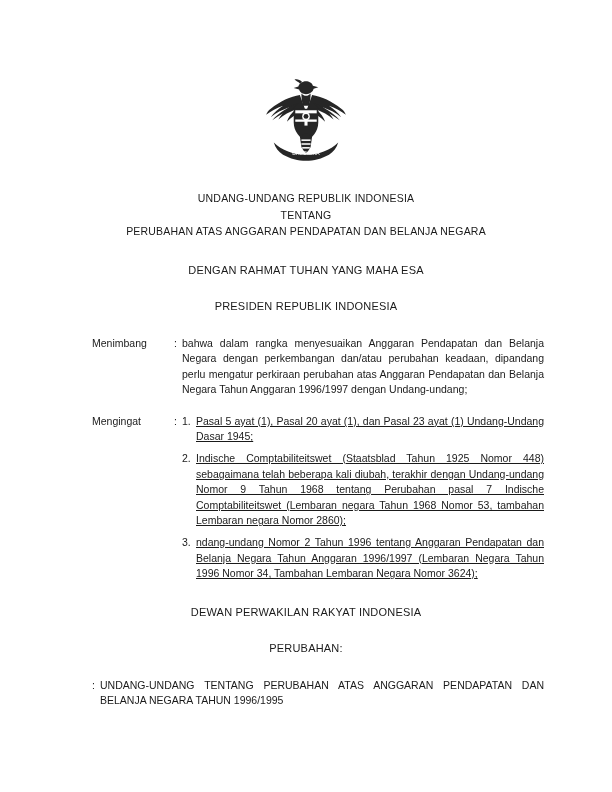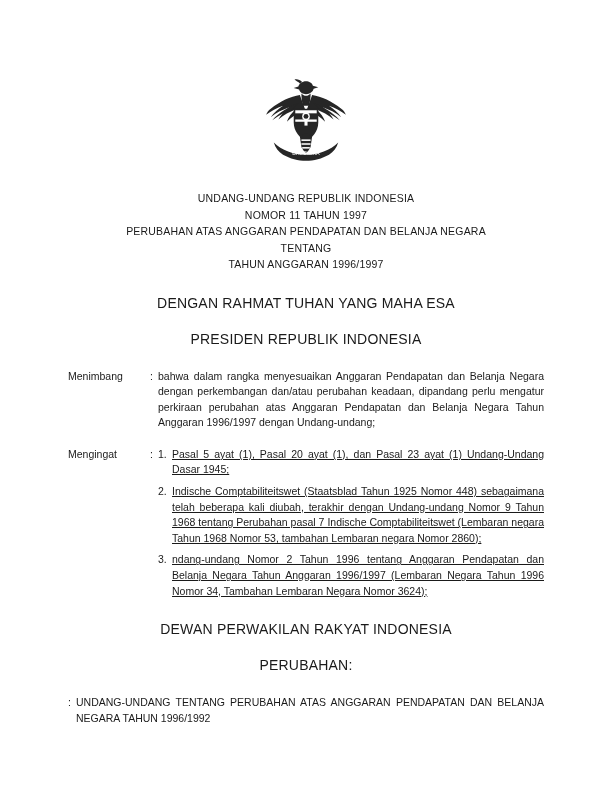--- a/index.html
+++ b/index.html
@@ -40,28 +40,29 @@
     letter-spacing: 0.2px;
   }
   .title-block div {
     white-space: nowrap;
   }
   .spacer-16 { height: 16px; }
   .spacer-20 { height: 20px; }
   .spacer-22 { height: 22px; }
   .centered-line {
     text-align: center;
-    font-size: 14px;
+    font-size: 11px;
     line-height: 16px;
     letter-spacing: 0.2px;
   }
   .clause {
     display: flex;
     font-size: 10.5px;
     line-height: 15.6px;
+    margin-left: 24px;
   }
   .clause-label {
     width: 82px;
     flex: 0 0 82px;
     white-space: nowrap;
   }
   .clause-colon {
     width: 8px;
     flex: 0 0 8px;
   }
@@ -124,24 +125,22 @@
         <path d="M55 90 h10 v2 h-10 z" fill="#ffffff"></path>
 
         <path d="M18 84 c10 10 26 16 42 16 c16 0 32 -6 42 -16 c-2 7 -6 12 -12 16 c-9 5 -20 8 -30 8 c-10 0 -21 -3 -30 -8 c-6 -4 -10 -9 -12 -16 z"></path>
         <text x="60" y="101" font-size="7" fill="#ffffff" text-anchor="middle" font-family="Liberation Sans, sans-serif">BHINNEKA</text>
       </g>
     </svg>
   </div>
 
   <div class="title-block">
     <div>UNDANG-UNDANG REPUBLIK INDONESIA</div>
-    <div>NOMOR 11 TAHUN 1997</div>
+    <div>TENTANG</div>
     <div>PERUBAHAN ATAS ANGGARAN PENDAPATAN DAN BELANJA NEGARA</div>
-    <div>TENTANG</div>
-    <div>TAHUN ANGGARAN 1996/1997</div>
   </div>
 
   <div class="spacer-22"></div>
 
   <div class="centered-line">DENGAN RAHMAT TUHAN YANG MAHA ESA</div>
 
   <div class="spacer-20"></div>
 
   <div class="centered-line">PRESIDEN REPUBLIK INDONESIA</div>
 
@@ -179,16 +178,16 @@
   <div class="centered-line">DEWAN PERWAKILAN RAKYAT INDONESIA</div>
 
   <div class="spacer-20"></div>
 
   <div class="centered-line">PERUBAHAN:</div>
 
   <div class="spacer-22"></div>
 
   <div class="clause">
     <div class="clause-colon">:</div>
-    <div class="clause-body">UNDANG-UNDANG TENTANG PERUBAHAN ATAS ANGGARAN PENDAPATAN DAN BELANJA NEGARA TAHUN 1996/1992</div>
+    <div class="clause-body">UNDANG-UNDANG TENTANG PERUBAHAN ATAS ANGGARAN PENDAPATAN DAN BELANJA NEGARA TAHUN 1996/1995</div>
   </div>
 
 </div>
 
 </body></html>

